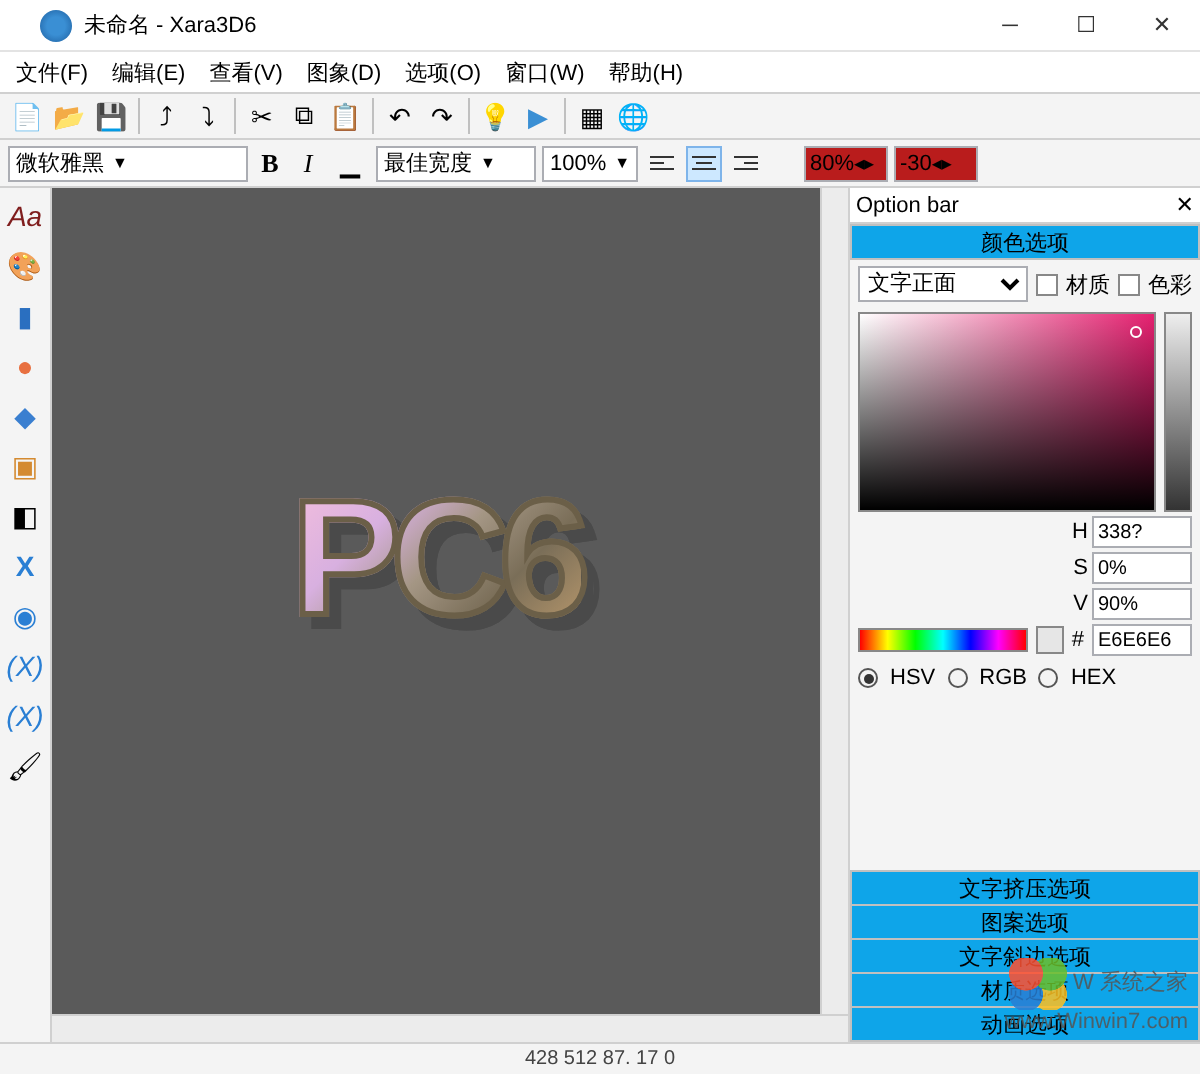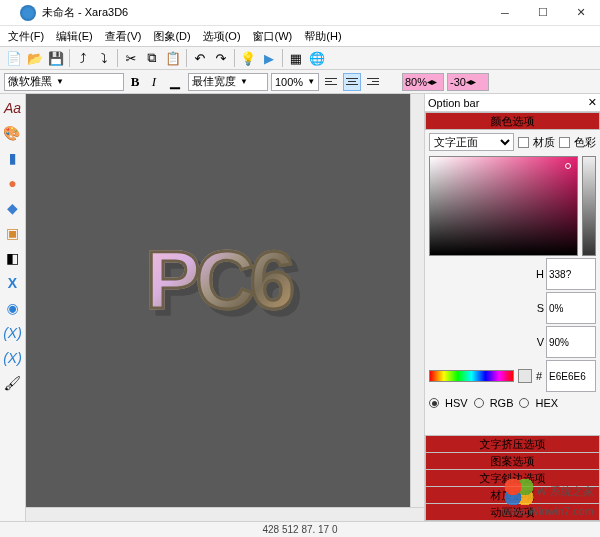--- a/index.html
+++ b/index.html
@@ -11,56 +11,56 @@
 .win-controls div { width:38px; display:flex; align-items:center; justify-content:center; color:#333; }
 .menubar { height:20px; display:flex; align-items:center; padding:0 4px; gap:4px; }
 .menubar span { padding:1px 4px; }
 .toolbar1 { height:24px; border-top:1px solid #d0d0d0; border-bottom:1px solid #d0d0d0; background:#f4f4f4; display:flex; align-items:center; padding:0 4px; gap:1px; }
 .tool-ico { width:20px; height:20px; display:flex; align-items:center; justify-content:center; font-size:13px; }
 .sep { width:1px; height:18px; background:#c0c0c0; margin:0 2px; }
 .toolbar2 { height:24px; border-bottom:1px solid #d0d0d0; background:#f4f4f4; display:flex; align-items:center; padding:0 4px; gap:3px; }
 select, .combo { height:18px; font-size:11px; border:1px solid #abadb3; background:#fff; }
 .combo { display:flex; align-items:center; padding:0 3px; gap:4px; }
 .combo .drop { font-size:8px; }
-.spin { height:18px; width:42px; border:1px solid #abadb3; display:flex; align-items:center; padding:0 2px; background:#f9a8d4; font-size:10px; }
+.spin { height:18px; width:42px; border:1px solid #abadb3; display:flex; align-items:center; padding:0 2px; background:#b91c1c; font-size:10px; }
 .btn-BI { width:16px; height:18px; display:flex; align-items:center; justify-content:center; font-family:"Times New Roman"; font-size:13px; }
 .align-btn { width:18px; height:18px; border:1px solid transparent; display:flex; flex-direction:column; justify-content:center; gap:2px; padding:2px; }
 .align-btn.active { border-color:#7eb4ea; background:#cde8ff; }
 .align-btn div { height:1px; background:#333; }
 .main { display:flex; height:calc(100% - 110px); }
 .sidetools { width:26px; background:#f4f4f4; border-right:1px solid #d0d0d0; display:flex; flex-direction:column; align-items:center; padding-top:4px; gap:5px; }
 .side-ico { width:20px; height:20px; display:flex; align-items:center; justify-content:center; font-size:14px; }
 .canvas-wrap { flex:1; background:#ececec; display:flex; flex-direction:column; position:relative; }
 .canvas { flex:1; background:#5a5a5a; position:relative; overflow:hidden; }
 .canvas .pc6 { position:absolute; top:45%; left:50%; transform:translate(-50%,-50%); font-family:"Arial Black",sans-serif; font-size:82px; font-weight:900; letter-spacing:-5px;
   background:linear-gradient(135deg,#f8c0dc 0%,#d8b0e0 30%,#a49684 50%,#7a6e58 70%,#c4a070 100%);
   -webkit-background-clip:text; color:transparent; -webkit-text-stroke:3px #6b5f48;
   filter:drop-shadow(6px 6px 0 #4a4a4a); }
 .scroll-v { width:14px; background:#ececec; border-left:1px solid #d0d0d0; }
 .scroll-h { height:14px; background:#ececec; border-top:1px solid #d0d0d0; }
 .optionbar { width:176px; border-left:1px solid #d0d0d0; background:#f4f4f4; display:flex; flex-direction:column; }
 .opt-title { height:18px; display:flex; align-items:center; justify-content:space-between; padding:0 3px; border-bottom:1px solid #d0d0d0; background:#fff; }
-.opt-section-hdr { height:18px; text-align:center; background:#b91c1c; border:1px solid #c0c0c0; display:flex; align-items:center; justify-content:center; font-size:11px; }
+.opt-section-hdr { height:18px; text-align:center; background:#0ea5e9; border:1px solid #c0c0c0; display:flex; align-items:center; justify-content:center; font-size:11px; }
 .opt-row { display:flex; align-items:center; gap:4px; padding:3px 4px; }
 .opt-row select { flex:1; }
 .checkbox { width:11px; height:11px; border:1px solid #888; background:#fff; }
 .color-area { display:flex; gap:4px; padding:2px 4px; }
 .main-picker { flex:1; height:100px; background:linear-gradient(to top,#000,transparent),linear-gradient(to right,#fff,#e62070); position:relative; border:1px solid #888; }
 .main-picker .cursor { position:absolute; width:6px; height:6px; border:1px solid #fff; border-radius:50%; right:6px; top:6px; }
 .sat-bar { width:14px; height:100px; background:linear-gradient(to bottom,#eee,#333); border:1px solid #888; }
 .hsv-inputs { display:flex; flex-direction:column; gap:2px; padding:0 4px; }
 .hsv-inputs .row { display:flex; gap:2px; align-items:center; justify-content:flex-end; }
 .hsv-inputs .row span { width:10px; text-align:right; }
 .hue-row { display:flex; gap:4px; padding:2px 4px; align-items:center; }
 .hue-strip { flex:1; height:12px; background:linear-gradient(to right,red,yellow,lime,cyan,blue,magenta,red); border:1px solid #888; }
 .swatch { width:14px; height:14px; background:#e6e6e6; border:1px solid #888; }
 .radio-row { display:flex; gap:6px; padding:3px 4px; align-items:center; }
 .radio { width:10px; height:10px; border:1px solid #555; border-radius:50%; display:inline-flex; align-items:center; justify-content:center; }
 .radio.checked::after { content:""; width:5px; height:5px; background:#333; border-radius:50%; }
-.hex-input { width:50px; height:32px; border:1px solid #abadb3; font-size:10px; padding:0 2px; }
+.hex-input { width:50px; height:16px; border:1px solid #abadb3; font-size:10px; padding:0 2px; }
 .panel-list { margin-top:auto; }
 .panel-list .opt-section-hdr { margin-top:-1px; cursor:pointer; }
 .statusbar { height:16px; border-top:1px solid #d0d0d0; background:#f4f4f4; text-align:center; font-size:10px; line-height:16px; color:#444; }
 .watermark { position:absolute; right:6px; bottom:20px; opacity:0.85; font-size:10px; color:#555; text-align:right; }
 .watermark .logo { display:inline-block; width:30px; height:26px; background:
   radial-gradient(circle at 30% 30%,#ff5030 0 30%,transparent 31%),
   radial-gradient(circle at 70% 30%,#6abf2a 0 30%,transparent 31%),
   radial-gradient(circle at 30% 70%,#2a7fd4 0 30%,transparent 31%),
   radial-gradient(circle at 70% 70%,#ffc020 0 30%,transparent 31%);
   vertical-align:middle; }

